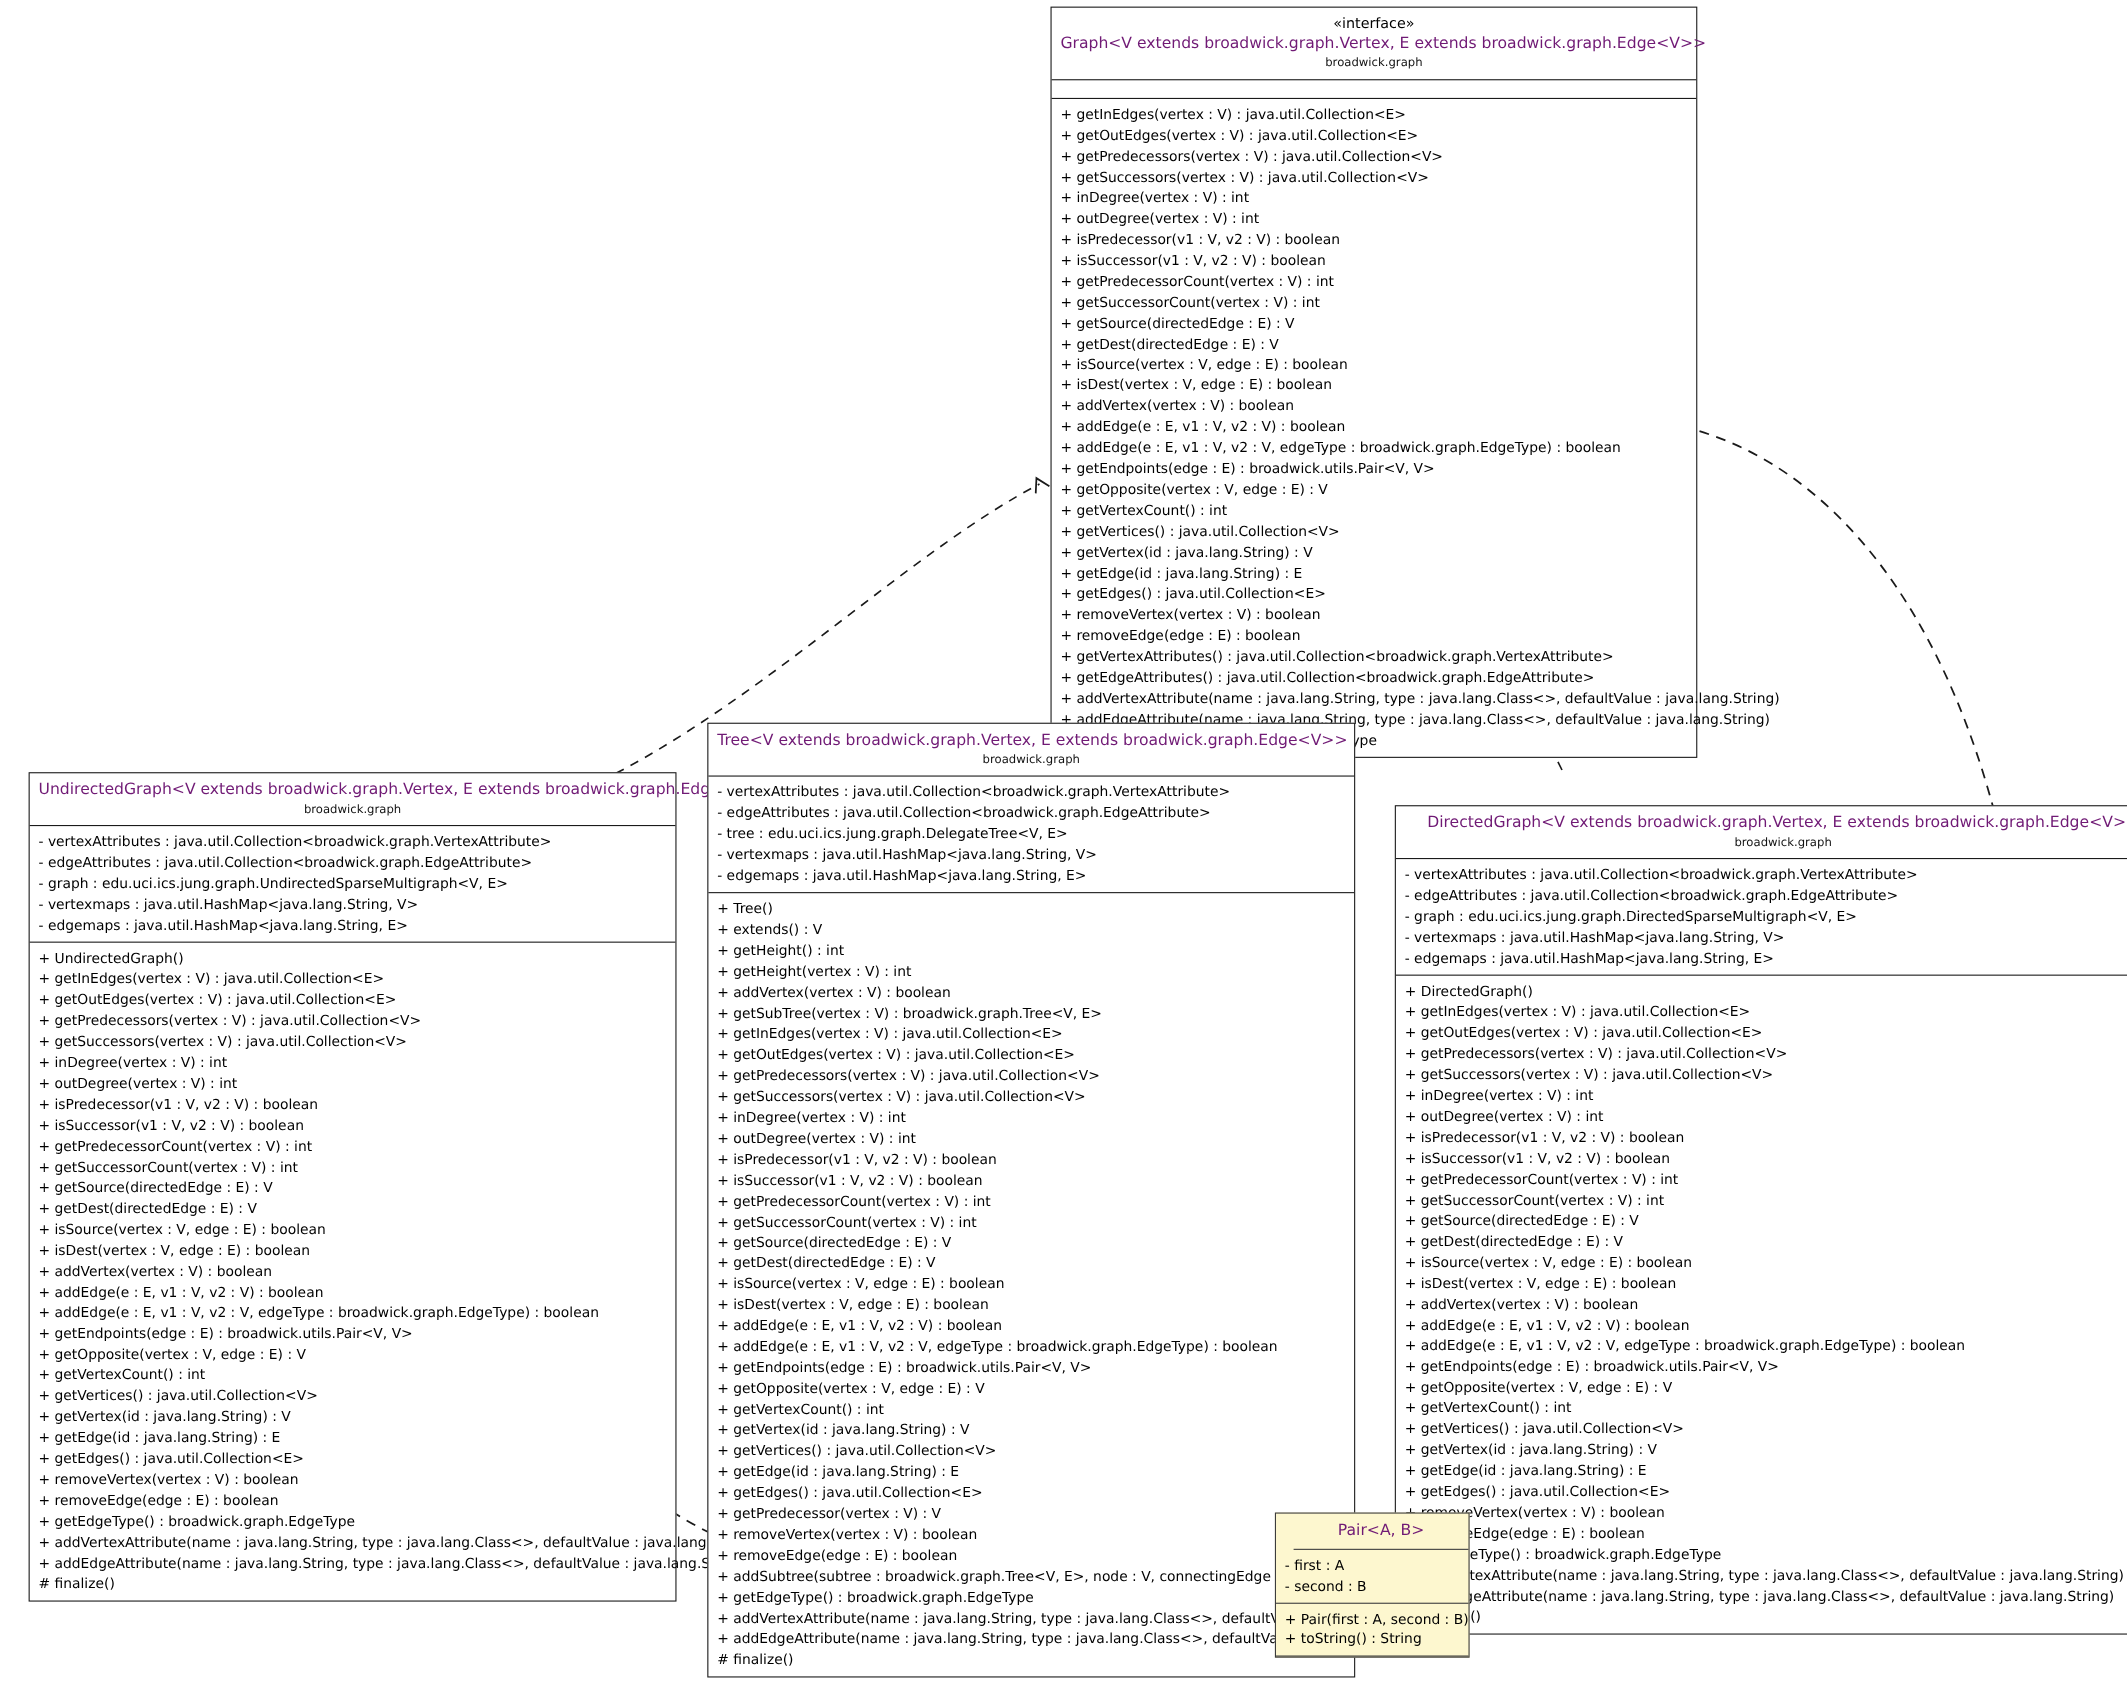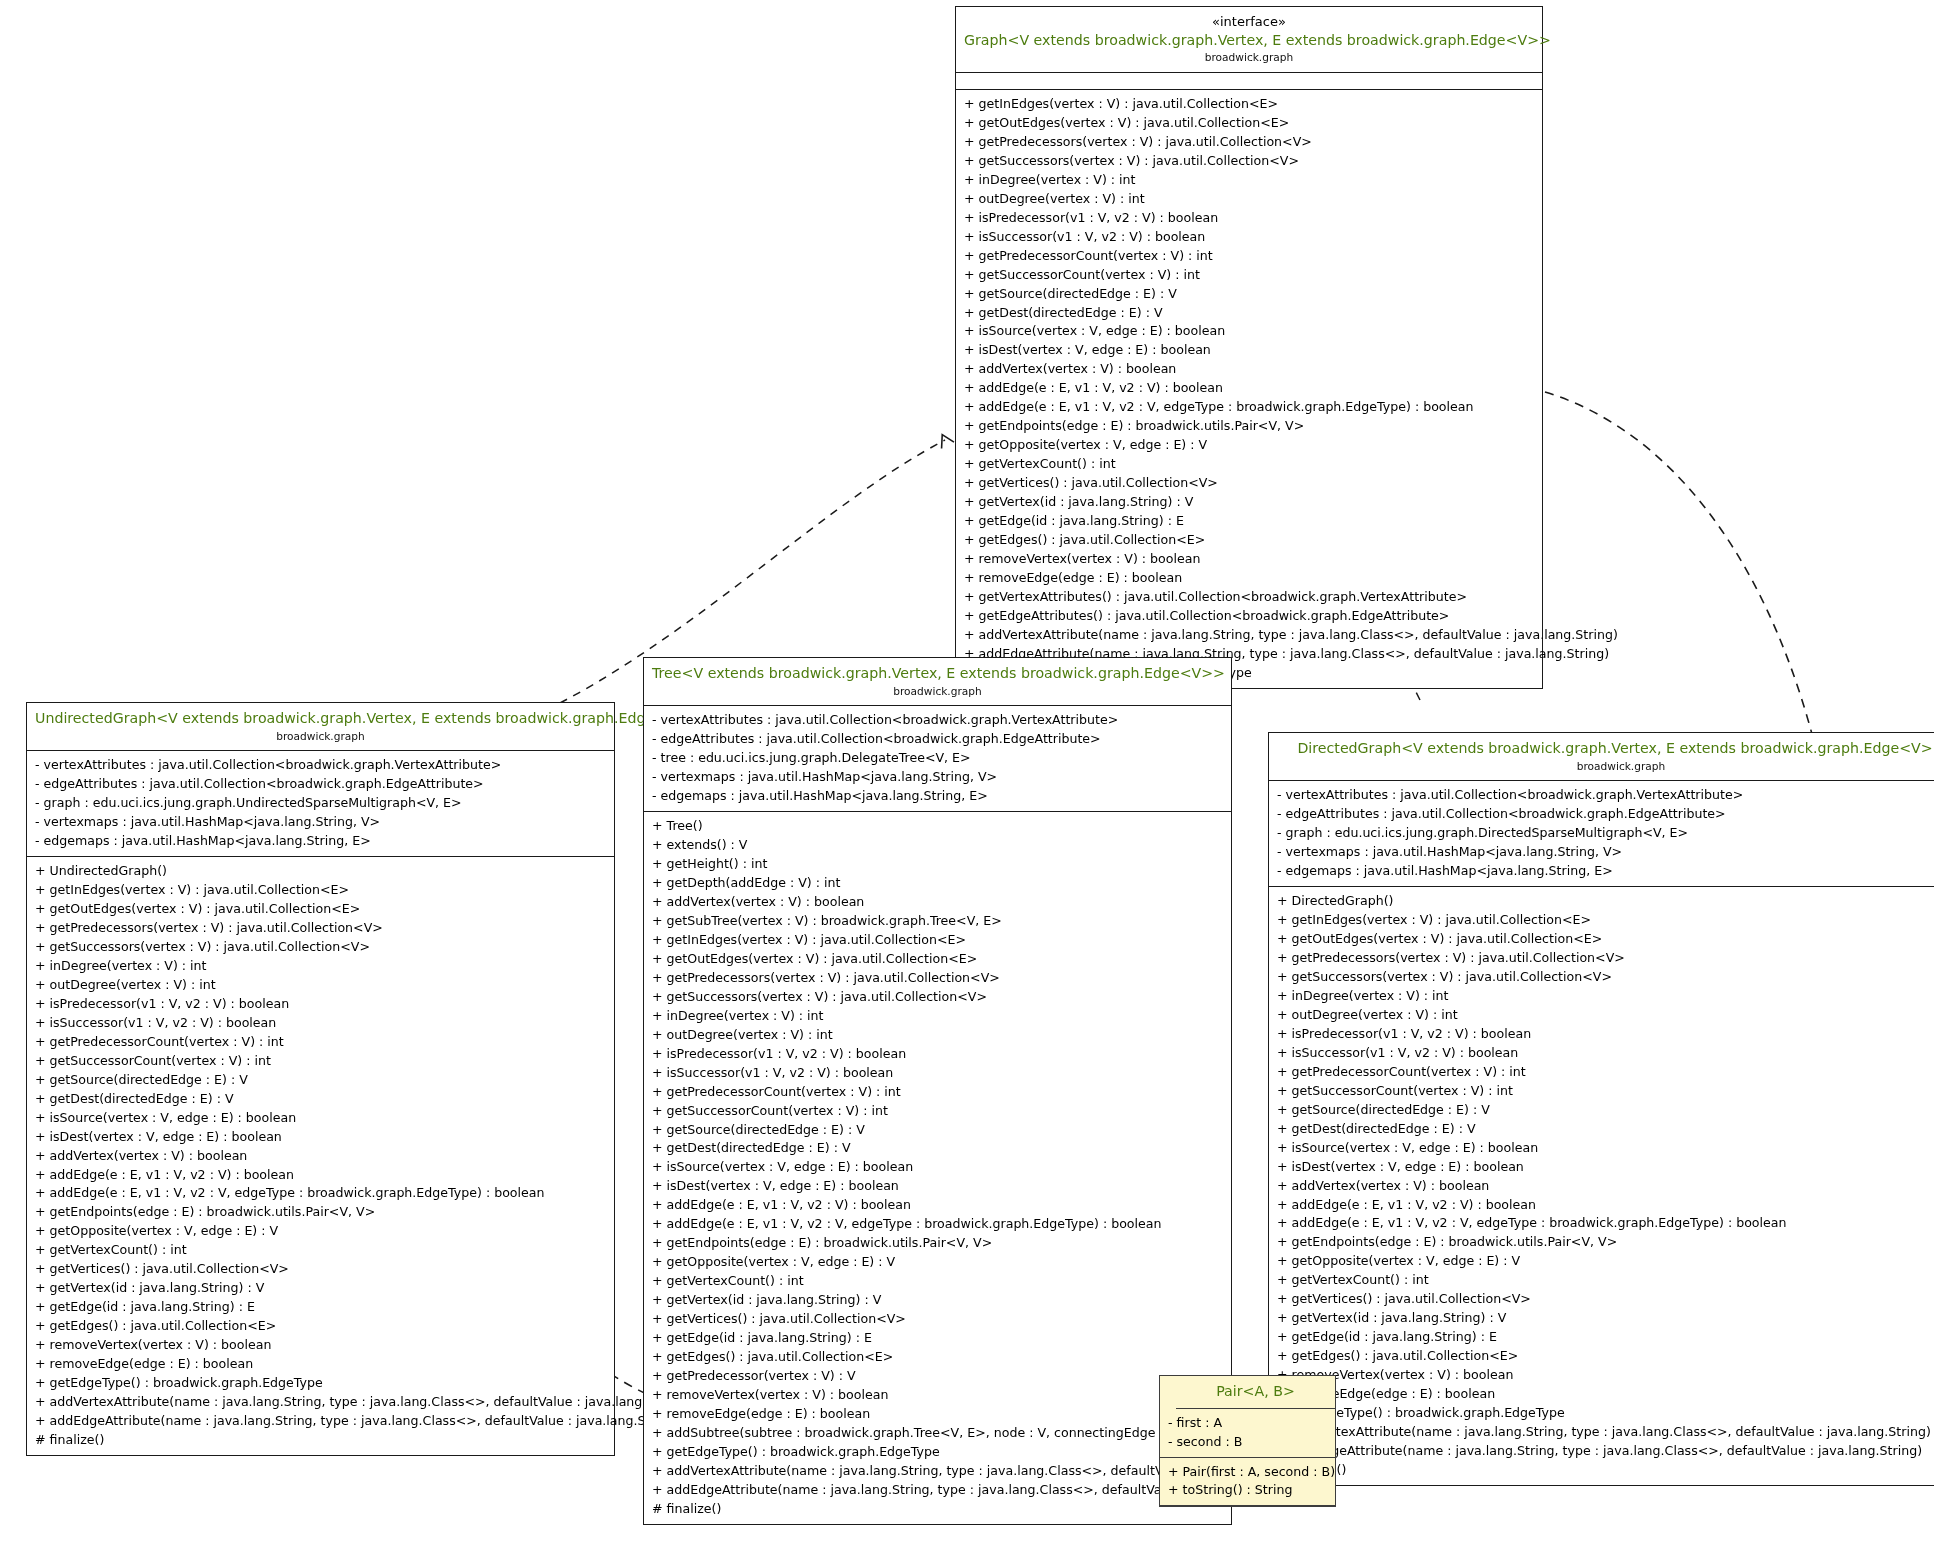--- a/index.html
+++ b/index.html
@@ -51,21 +51,21 @@
     border-bottom: 1.6px solid #1a1a1a;
   }
   .cls-stereotype {
     font-size: 13px;
     line-height: 1.35;
     color: #000;
   }
   .cls-title {
     font-size: 14.2px;
     line-height: 1.38;
-    color: #4d7c0f;
+    color: #701a75;
     white-space: nowrap;
   }
   .cls-package {
     font-size: 10.6px;
     line-height: 1.5;
     color: #111;
   }
 
   .cls-section {
     padding: 5px 7px 5px 8px;
@@ -224,21 +224,21 @@
         <div class="member">- vertexAttributes : java.util.Collection&lt;broadwick.graph.VertexAttribute&gt;</div>
         <div class="member">- edgeAttributes : java.util.Collection&lt;broadwick.graph.EdgeAttribute&gt;</div>
         <div class="member">- tree : edu.uci.ics.jung.graph.DelegateTree&lt;V, E&gt;</div>
         <div class="member">- vertexmaps : java.util.HashMap&lt;java.lang.String, V&gt;</div>
         <div class="member">- edgemaps : java.util.HashMap&lt;java.lang.String, E&gt;</div>
       </div>
     <div class="cls-section">
         <div class="member">+ Tree()</div>
         <div class="member">+ extends() : V</div>
         <div class="member">+ getHeight() : int</div>
-        <div class="member">+ getDepth(addEdge : V) : int</div>
+        <div class="member">+ getHeight(vertex : V) : int</div>
         <div class="member">+ addVertex(vertex : V) : boolean</div>
         <div class="member">+ getSubTree(vertex : V) : broadwick.graph.Tree&lt;V, E&gt;</div>
         <div class="member">+ getInEdges(vertex : V) : java.util.Collection&lt;E&gt;</div>
         <div class="member">+ getOutEdges(vertex : V) : java.util.Collection&lt;E&gt;</div>
         <div class="member">+ getPredecessors(vertex : V) : java.util.Collection&lt;V&gt;</div>
         <div class="member">+ getSuccessors(vertex : V) : java.util.Collection&lt;V&gt;</div>
         <div class="member">+ inDegree(vertex : V) : int</div>
         <div class="member">+ outDegree(vertex : V) : int</div>
         <div class="member">+ isPredecessor(v1 : V, v2 : V) : boolean</div>
         <div class="member">+ isSuccessor(v1 : V, v2 : V) : boolean</div>

